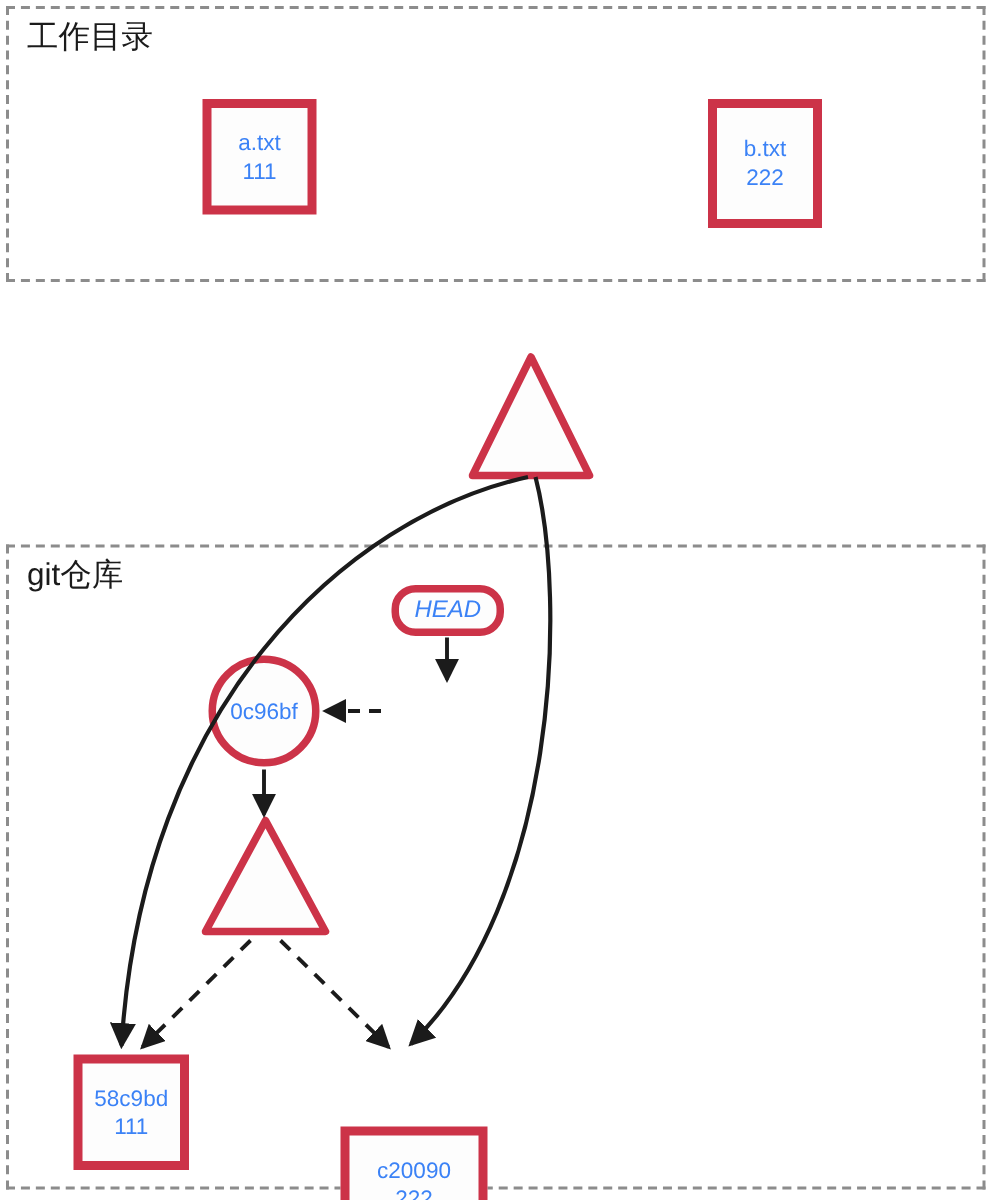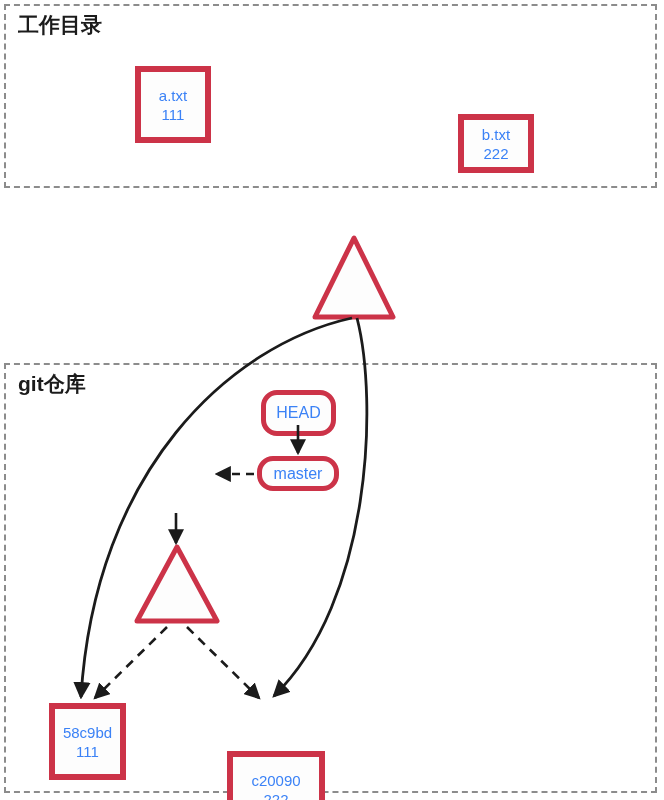--- a/index.html
+++ b/index.html
@@ -16,21 +16,20 @@
     width: 664px;
     height: 800px;
     background: #ffffff;
     overflow: hidden;
   }
   .section {
     position: absolute;
     border: 2px dashed #8c8c8c;
     box-sizing: border-box;
     background: transparent;
-    font-weight: bold;
   }
   .section-title {
     position: absolute;
     left: 12px;
     top: 6px;
     font-size: 21px;
     color: #1b1b1b;
     line-height: 26px;
     white-space: nowrap;
   }
@@ -99,33 +98,33 @@
 
   <div class="section" id="section-repo">
     <div class="section-title">git仓库</div>
   </div>
 
   <div class="node blob-box" style="left:135px; top:66px; width:76px; height:77px;">
     <div>a.txt</div>
     <div class="line2">111</div>
   </div>
 
-  <div class="node blob-box" style="left:458px; top:66px; width:76px; height:59px;margin-top:48px;">
+  <div class="node blob-box" style="left:472px; top:66px; width:76px; height:86px;">
     <div>b.txt</div>
     <div class="line2">222</div>
   </div>
 
-  <div class="node ref-box" style="left:261px; top:390px; width:75px; height:46px;">
+  <div class="node ref-box" style="left:261px; top:390px; width:75px; height:34px;font-style:italic;">
     <div>HEAD</div>
   </div>
 
-  <div class="node ref-box" style="left:257px; top:456px; width:82px; height:35px;">
-    <div>master</div>
+
+  <div class="node commit-circle" style="left:139px; top:437px; width:74px; height:74px;">
+    <div>0c96bf</div>
   </div>
-
 
   <div class="node blob-box" style="left:49px; top:703px; width:77px; height:77px;justify-content:center;">
     <div>58c9bd</div>
     <div class="line2">111</div>
   </div>
 
   <div class="node blob-box" style="left:227px; top:703px; width:98px; height:77px;margin-top:48px;">
     <div>c20090</div>
     <div class="line2">222</div>
   </div>

